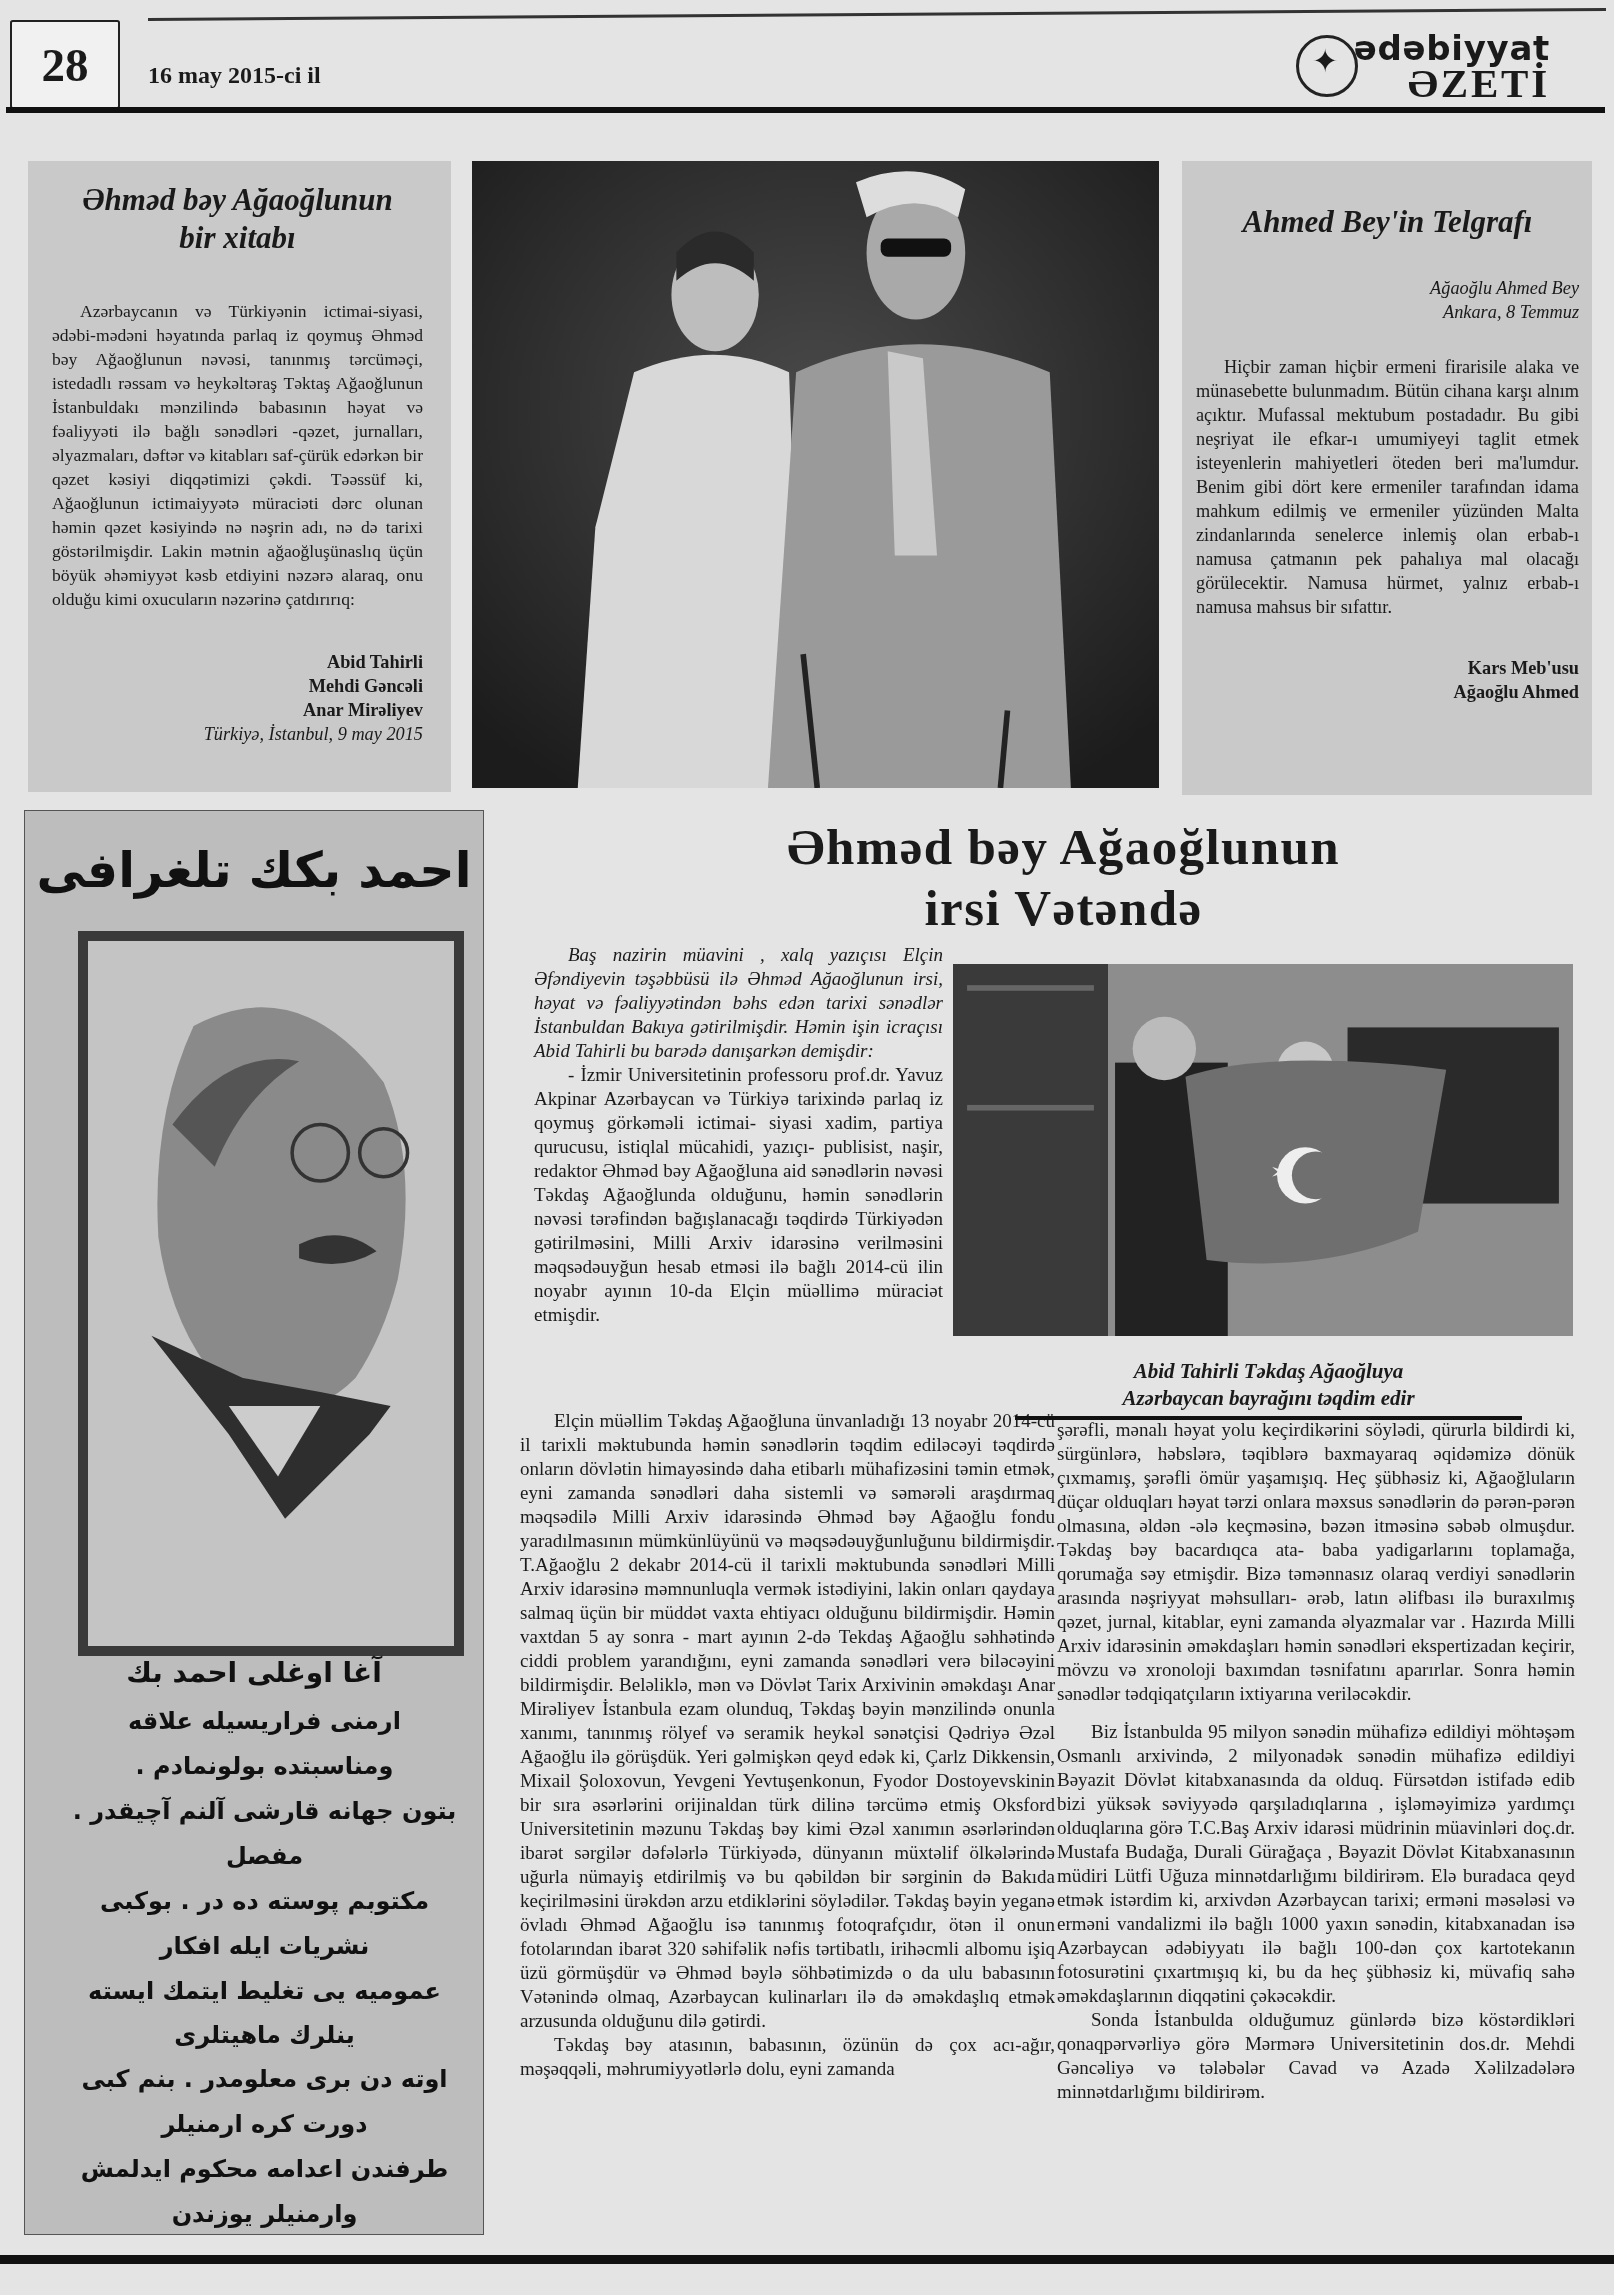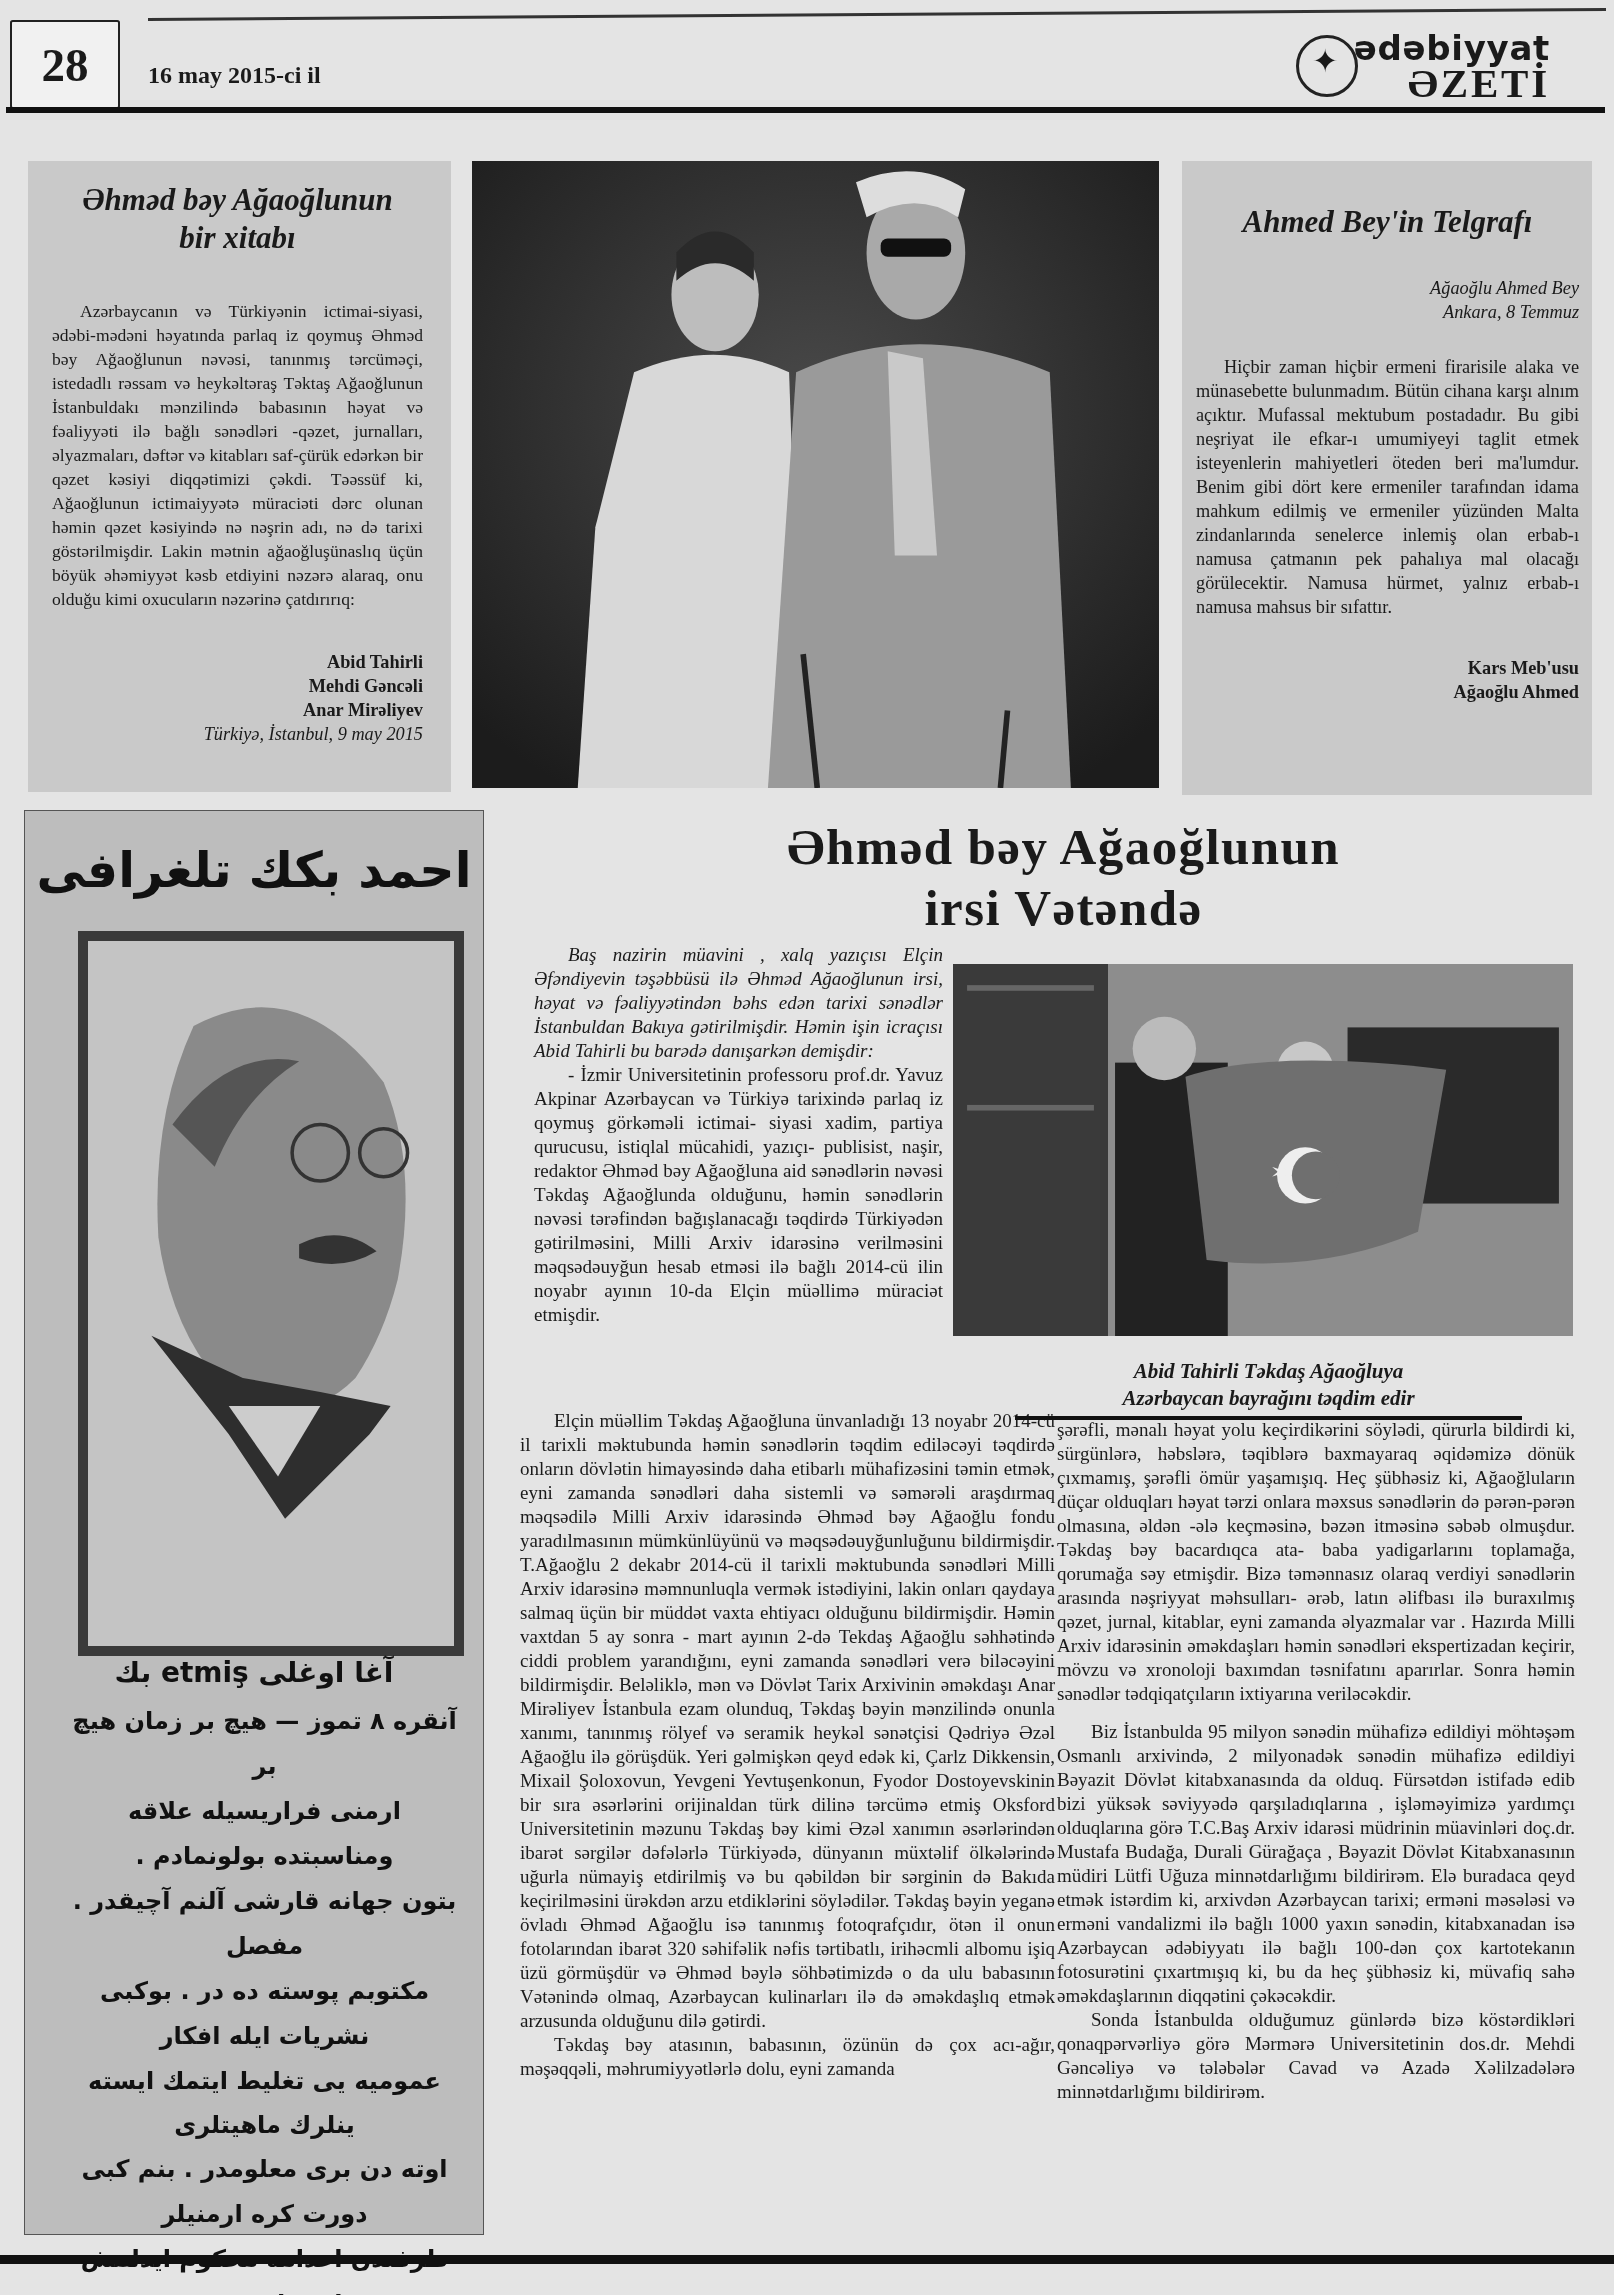--- a/index.html
+++ b/index.html
@@ -113,23 +113,22 @@
     <svg width="366" height="705" viewBox="0 0 520 1000">
       <path d="M150 120 Q300 40 420 200 Q470 320 440 480 Q420 560 380 620 Q300 700 200 640 Q120 560 100 420 Q90 250 150 120Z" fill="#8a8a8a"></path>
       <path d="M120 260 Q200 150 300 170 Q220 220 180 320 Z" fill="#555"></path>
       <circle cx="330" cy="300" r="40" fill="none" stroke="#333" stroke-width="5"></circle>
       <circle cx="420" cy="300" r="34" fill="none" stroke="#333" stroke-width="5"></circle>
       <path d="M300 430 Q360 400 410 440 Q360 470 300 450Z" fill="#333"></path>
       <path d="M90 560 L200 700 L280 820 L400 700 L430 660 L330 640 L220 620Z" fill="#2e2e2e"></path>
       <path d="M200 660 L270 760 L330 660Z" fill="#ccc"></path>
     </svg>
   </div>
-  <div class="arabic" style="position:absolute;left:0;top:845px;width:458px;font-size:28px;font-weight:bold;">آغا اوغلى etmiş بك</div>
+  <div class="arabic" style="position:absolute;left:0;top:845px;width:458px;font-size:28px;font-weight:bold;">آغا اوغلى احمد بك</div>
   <div style="position:absolute;left:42px;top:888px;width:395px;">
-    <div class="arabic" style="font-size:24px;line-height:45px;font-weight:bold;">آنقره ٨ تموز — هيچ بر زمان هيچ بر</div>
     <div class="arabic" style="font-size:24px;line-height:45px;font-weight:bold;">ارمنى فراريسيله علاقه ومناسبتده بولونمادم .</div>
     <div class="arabic" style="font-size:24px;line-height:45px;font-weight:bold;">بتون جهانه قارشى آلنم آچيقدر . مفصل</div>
     <div class="arabic" style="font-size:24px;line-height:45px;font-weight:bold;">مكتوبم پوسته ده در . بوكبى نشريات ايله افكار</div>
     <div class="arabic" style="font-size:24px;line-height:44px;font-weight:bold;">عموميه يى تغليط ايتمك ايسته ينلرك ماهيتلرى</div>
     <div class="arabic" style="font-size:24px;line-height:45px;font-weight:bold;">اوته دن برى معلومدر . بنم كبى دورت كره ارمنيلر</div>
     <div class="arabic" style="font-size:24px;line-height:45px;font-weight:bold;">طرفندن اعدامه محكوم ايدلمش وارمنيلر يوزندن</div>
 
   </div>
 </div>
 

